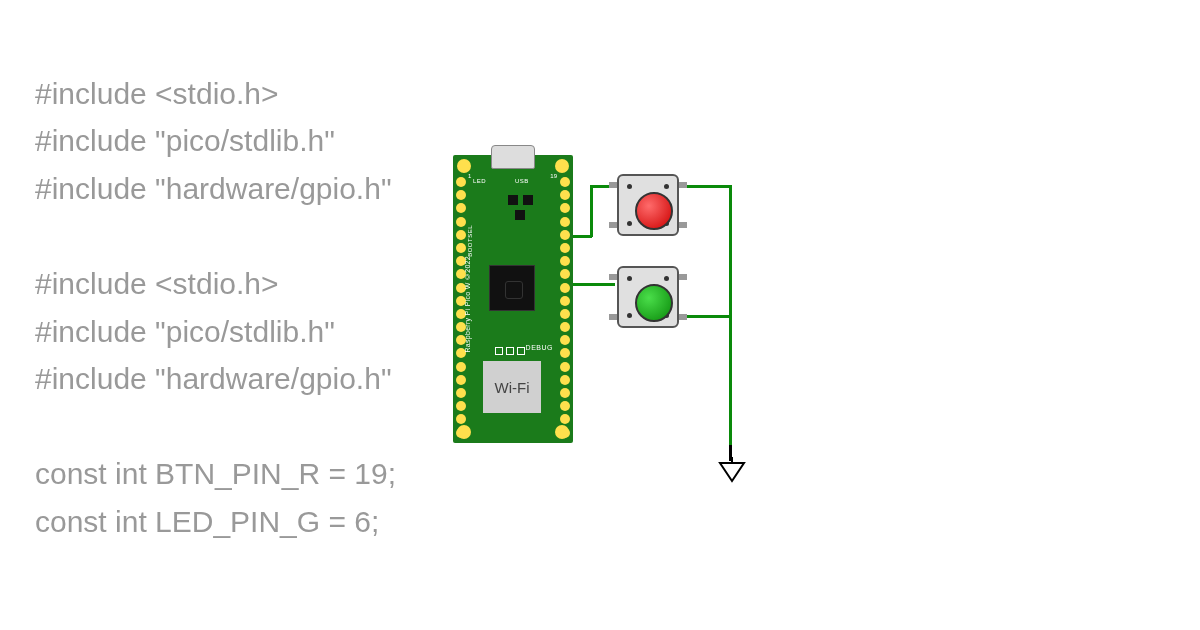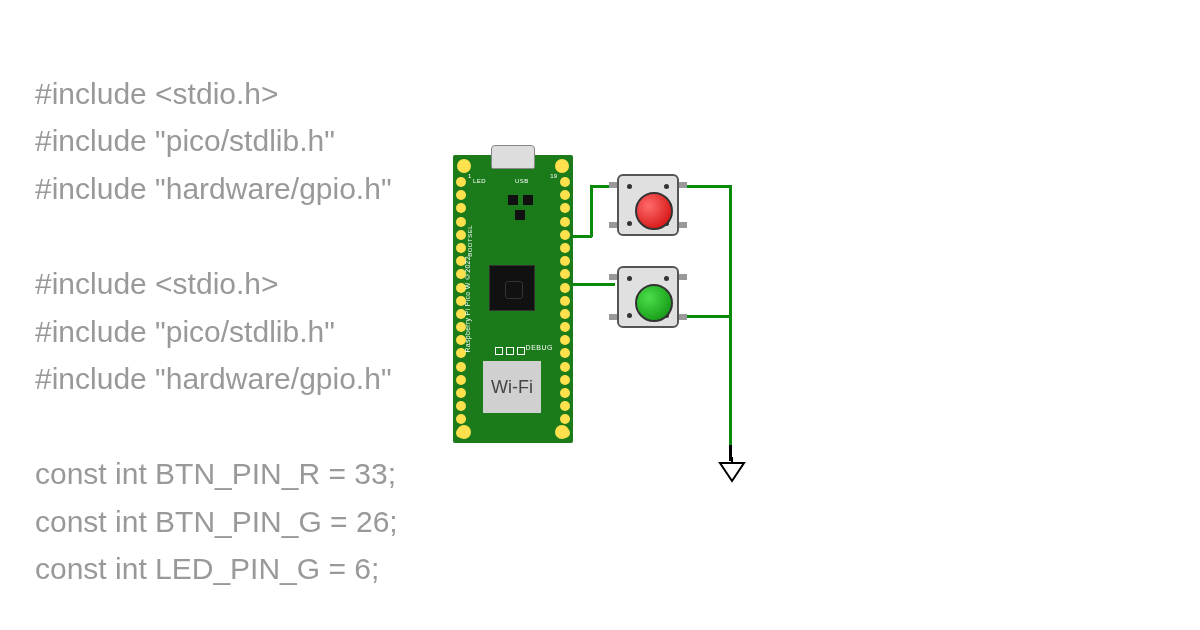--- a/index.html
+++ b/index.html
@@ -108,21 +108,21 @@
     position: absolute;
     bottom: 30px;
     left: 30px;
     width: 58px;
     height: 52px;
     background: #d0d0d0;
     display: flex;
     align-items: center;
     justify-content: center;
     color: #444;
-    font-size: 18px;
+    font-size: 15px;
     text-align: center;
   }
   .debug-label {
     position: absolute;
     bottom: 92px;
     right: 20px;
     color: #fff;
     font-size: 7px;
     letter-spacing: 0.5px;
   }
@@ -262,22 +262,21 @@
 
 <div class="code-block">
   <div class="code-line">#include &lt;stdio.h&gt;</div>
   <div class="code-line">#include "pico/stdlib.h"</div>
   <div class="code-line">#include "hardware/gpio.h"</div>
   <div class="spacer"></div>
   <div class="code-line">#include &lt;stdio.h&gt;</div>
   <div class="code-line">#include "pico/stdlib.h"</div>
   <div class="code-line">#include "hardware/gpio.h"</div>
   <div class="spacer"></div>
-  <div class="code-line">const int BTN_PIN_R = 33;</div>
-  <div class="code-line">const int BTN_PIN_G = 26;</div>
+  <div class="code-line">const int BTN_PIN_R = 19;</div>
   <div class="code-line">const int LED_PIN_G = 6;</div>
 </div>
 
 <div class="circuit">
 
   <div class="wire w1a"></div>
   <div class="wire w1b"></div>
   <div class="wire w1c"></div>
   <div class="wire w2a"></div>
   <div class="wire w3a"></div>

